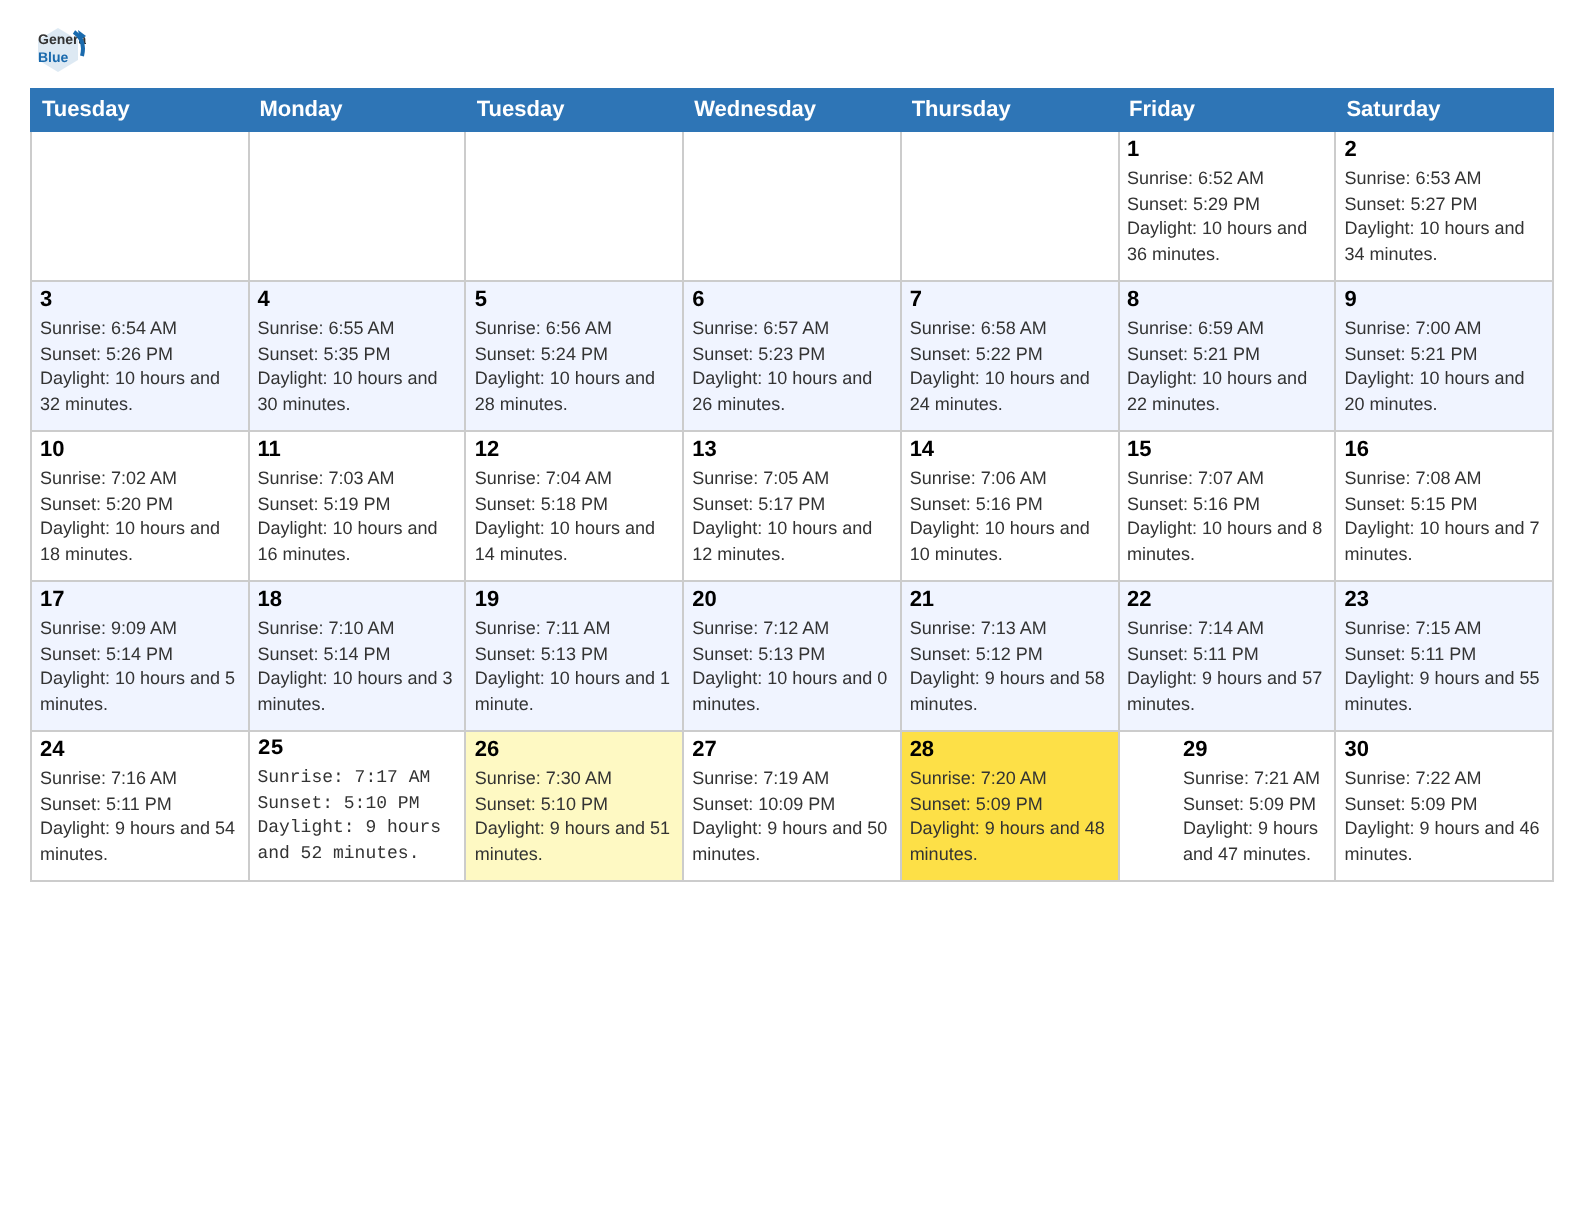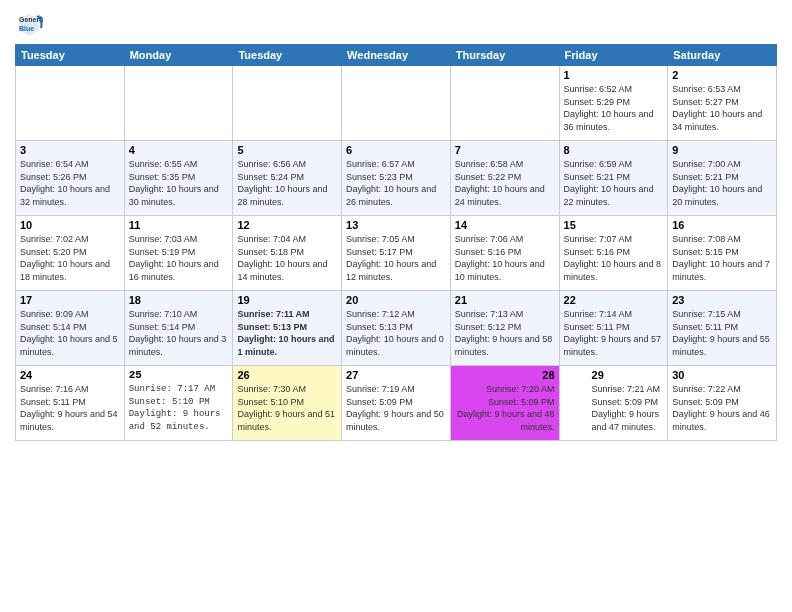--- a/index.html
+++ b/index.html
@@ -246,21 +246,21 @@
 Daylight: 10 hours and 5 minutes.</div>
           </td>
           <td style="background: rgb(240, 244, 255);">
             <span class="day-num">18</span>
             <div class="day-info" style="white-space: pre-line;">Sunrise: 7:10 AM
 Sunset: 5:14 PM
 Daylight: 10 hours and 3 minutes.</div>
           </td>
           <td style="background: rgb(240, 244, 255);">
             <span class="day-num">19</span>
-            <div class="day-info" style="white-space: pre-line; font-weight: bold;">Sunrise: 7:11 AM
+            <div class="day-info" style="white-space: pre-line;">Sunrise: 7:11 AM
 Sunset: 5:13 PM
 Daylight: 10 hours and 1 minute.</div>
           </td>
           <td style="background: rgb(240, 244, 255);">
             <span class="day-num">20</span>
             <div class="day-info" style="white-space: pre-line;">Sunrise: 7:12 AM
 Sunset: 5:13 PM
 Daylight: 10 hours and 0 minutes.</div>
           </td>
           <td style="background: rgb(240, 244, 255);">
@@ -297,24 +297,24 @@
           </td>
           <td style="background: #fef9c3;">
             <span class="day-num">26</span>
             <div class="day-info" style="white-space: pre-line;">Sunrise: 7:30 AM
 Sunset: 5:10 PM
 Daylight: 9 hours and 51 minutes.</div>
           </td>
           <td style="background: rgb(255, 255, 255);">
             <span class="day-num">27</span>
             <div class="day-info" style="white-space: pre-line;">Sunrise: 7:19 AM
-Sunset: 5:09 PM
+Sunset: 10:09 PM
 Daylight: 9 hours and 50 minutes.</div>
           </td>
-          <td style="background: #d946ef; text-align: right;">
+          <td style="background: #fde047;">
             <span class="day-num">28</span>
             <div class="day-info" style="white-space: pre-line;">Sunrise: 7:20 AM
 Sunset: 5:09 PM
 Daylight: 9 hours and 48 minutes.</div>
           </td>
           <td style="background: rgb(255, 255, 255); padding-left: 32px;">
             <span class="day-num">29</span>
             <div class="day-info" style="white-space: pre-line;">Sunrise: 7:21 AM
 Sunset: 5:09 PM
 Daylight: 9 hours and 47 minutes.</div>

